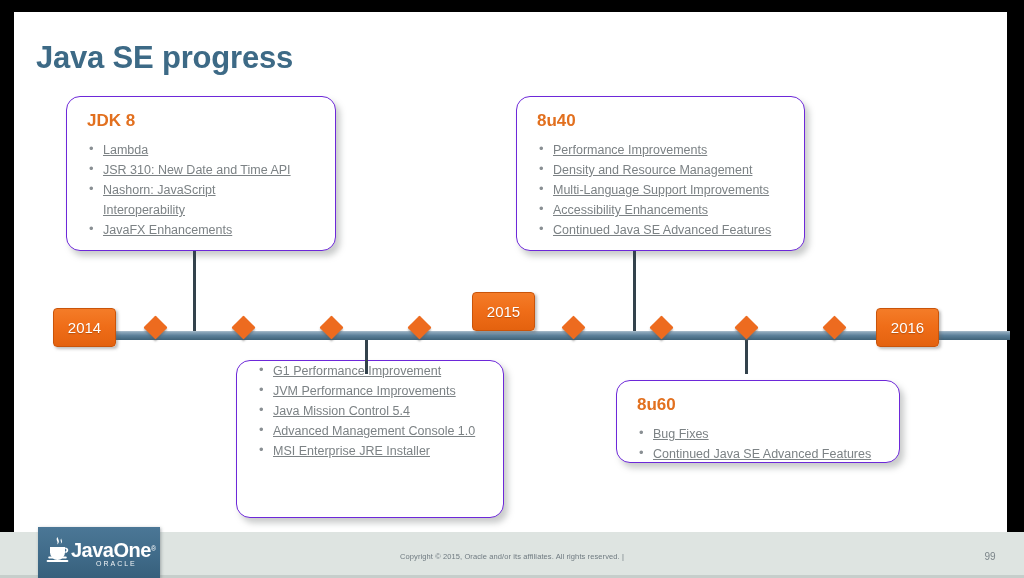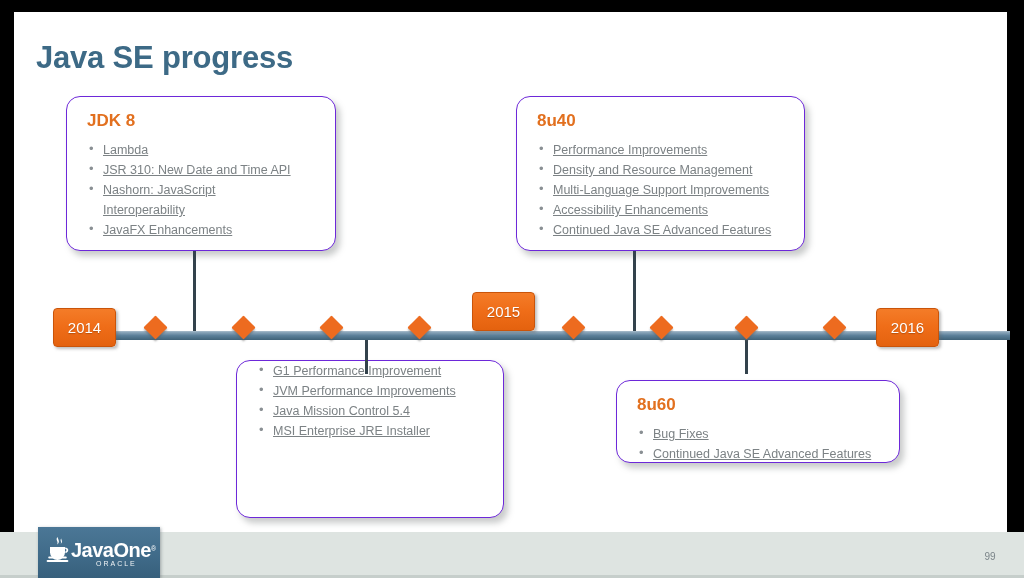--- a/index.html
+++ b/index.html
@@ -226,20 +226,21 @@
         <li>Continued Java SE Advanced Features</li>
       </ul>
     </div>
     <div class="connector" style="left:619px; top:239px; height:80px;"></div>
 
     <div class="card" style="left:222px; top:348px; width:268px; height:158px;">
       <ul>
         <li>G1 Performance Improvement</li>
         <li>JVM Performance Improvements</li>
         <li>Java Mission Control 5.4</li>
+        <li>Advanced Management Console 1.0</li>
         <li>MSI Enterprise JRE Installer</li>
       </ul>
     </div>
     <div class="connector" style="left:351px; top:326px; height:36px;"></div>
 
     <div class="card" style="left:602px; top:348px; width:284px; height:83px;margin-top:20px;">
       <div class="card-title">8u60</div>
       <ul>
         <li>Bug Fixes</li>
         <li>Continued Java SE Advanced Features</li>
@@ -260,20 +261,21 @@
 
     <div class="year-box" style="left:39px; top:296px; width:63px;">2014</div>
     <div class="year-box" style="left:458px; top:280px; width:63px;">2015</div>
     <div class="year-box" style="left:862px; top:296px; width:63px;">2016</div>
 
   </div>
 
   <div class="footer-band"></div>
   <div class="footer-rule"></div>
 
+  <div class="copyright">Copyright © 2015, Oracle and/or its affiliates. All rights reserved.  |</div>
   <div class="page-number">99</div>
 
   <div class="javaone-logo">
     <div class="logo-inner">
       <span>
         <svg class="cup-icon" viewBox="0 0 26 30" xmlns="http://www.w3.org/2000/svg">
           <path d="M12.5 2 C10 5 14 6.4 12 9.6 C15.6 7 13.2 5 12.5 2 Z" fill="#ffffff"></path>
           <path d="M16.2 3.4 C14.6 5.6 17 6.6 15.6 8.8 C18 7 16.6 5.4 16.2 3.4 Z" fill="#ffffff"></path>
           <path d="M5 12 h15 v5.4 a7.5 7.5 0 0 1 -15 0 Z" fill="#ffffff"></path>
           <path d="M20.2 12.6 c3.6 0 4.4 4.4 0.4 5.6 l-0.4 -1.6 c1.8 -0.7 1.6 -2.6 0 -2.6 Z" fill="#ffffff"></path>

